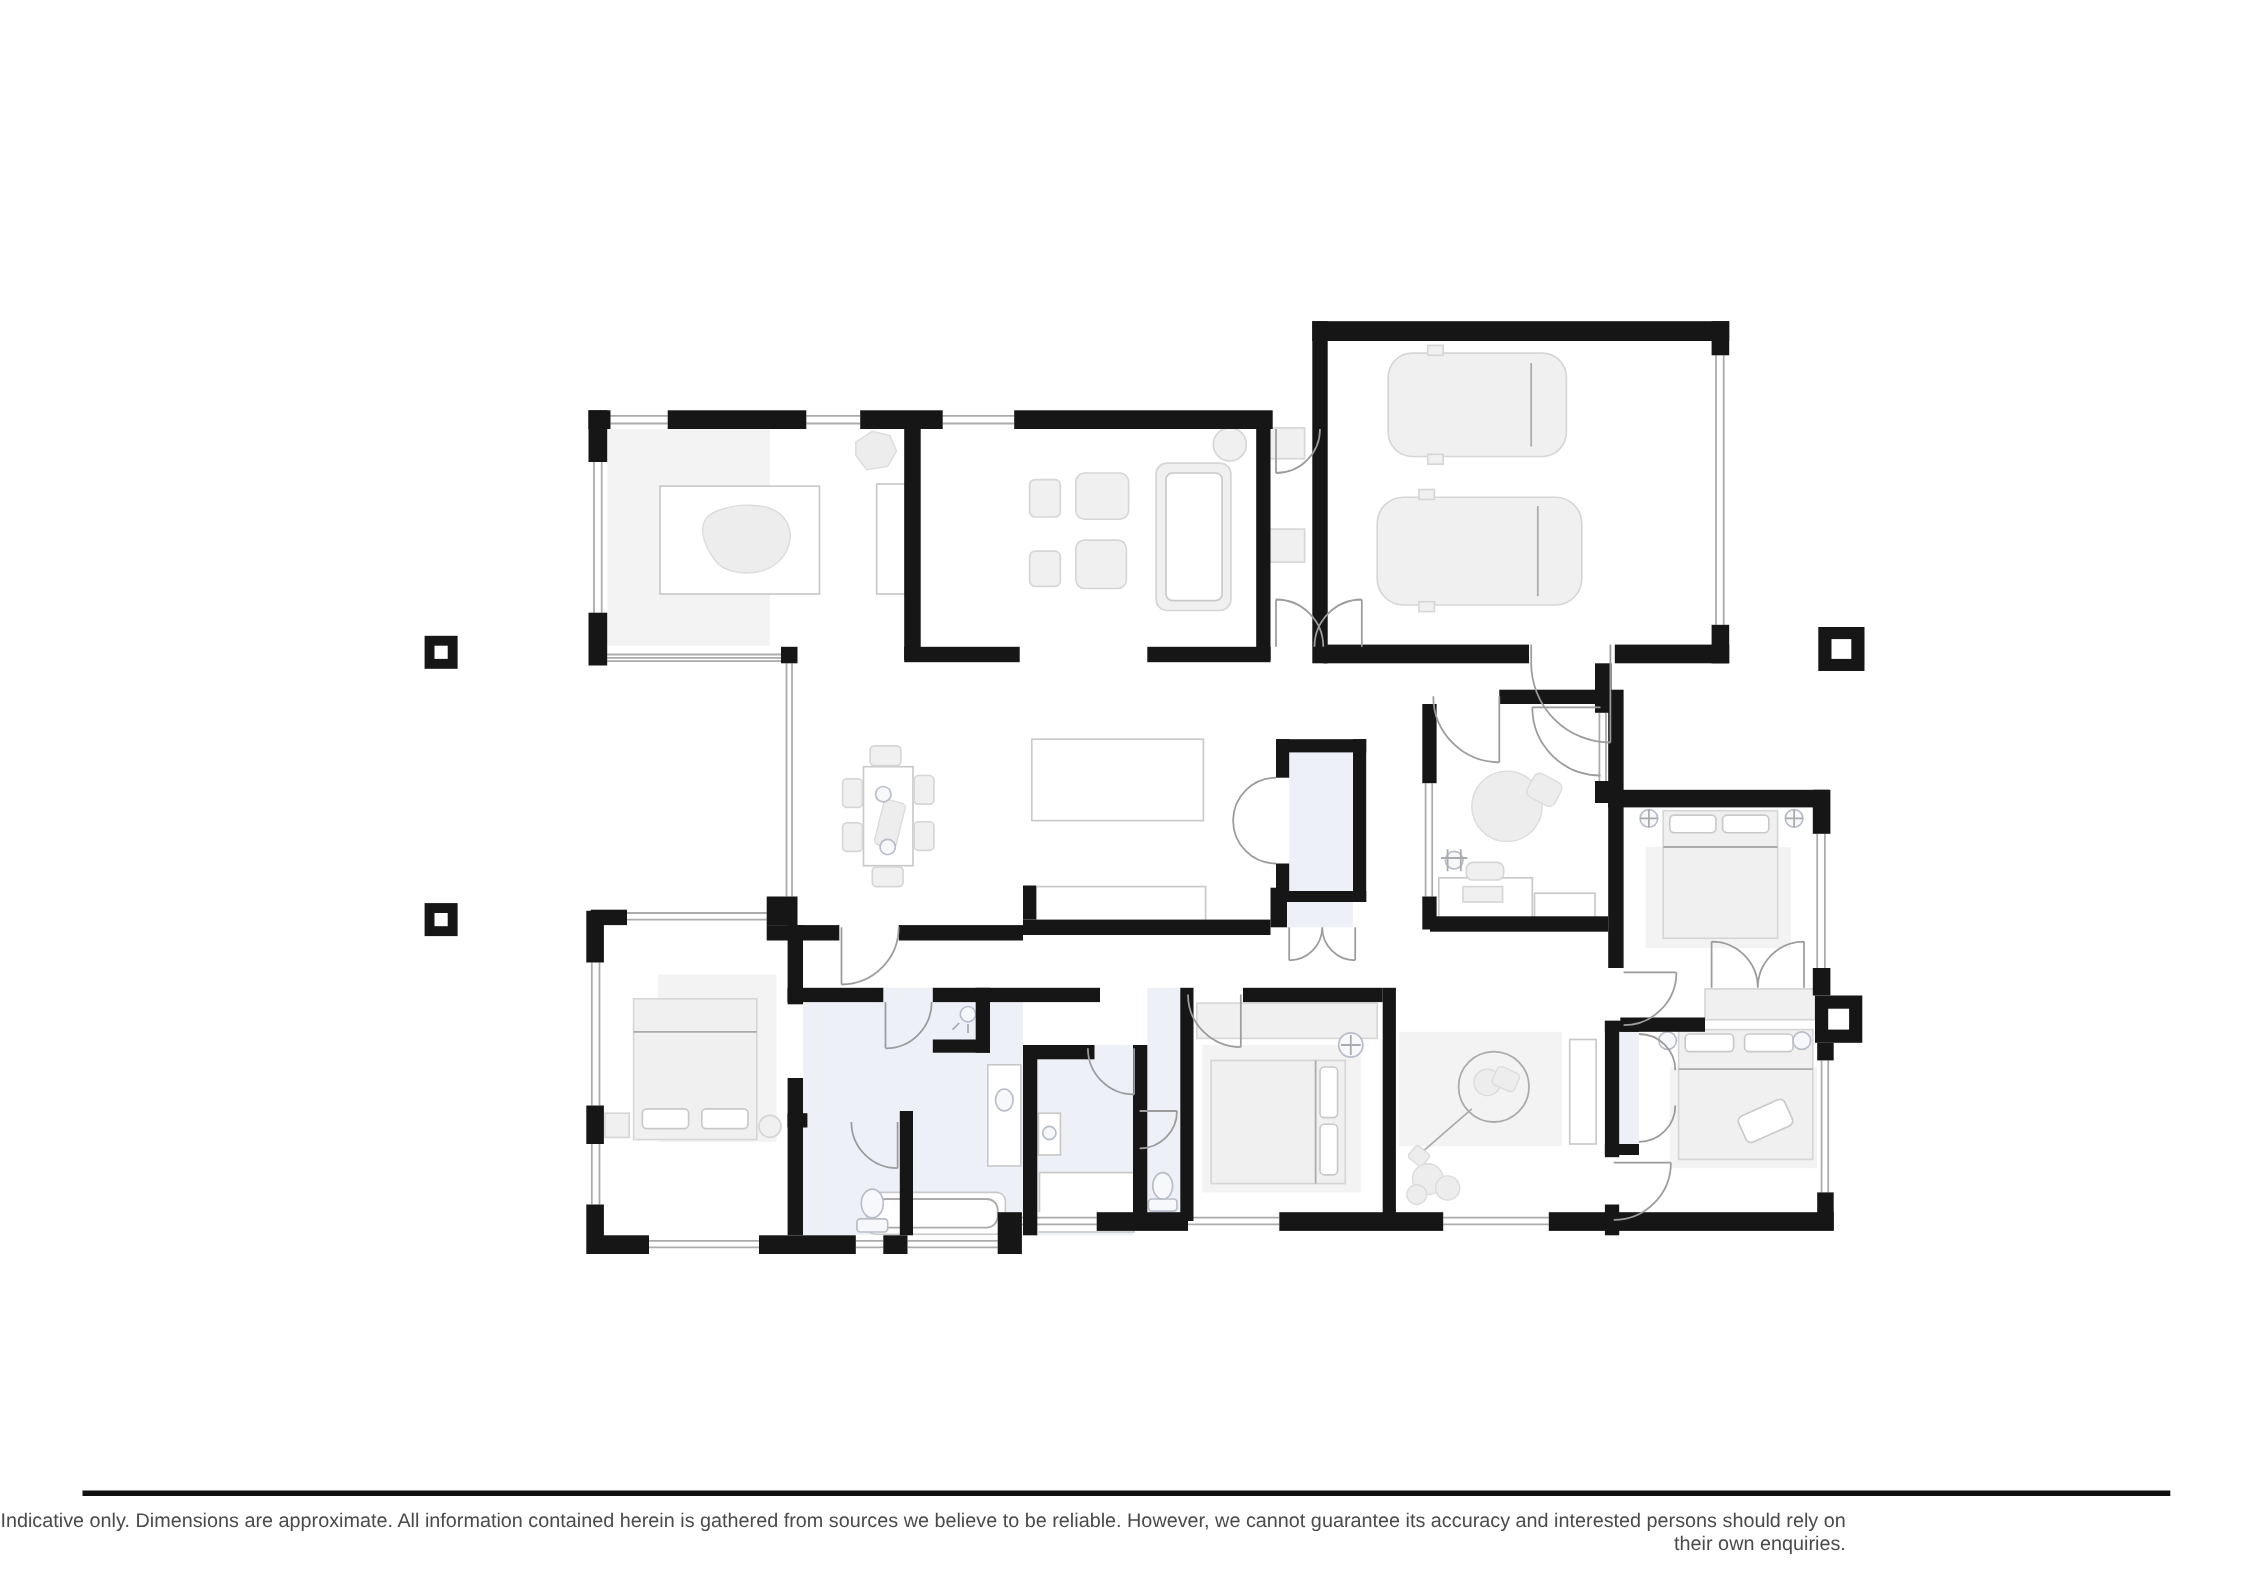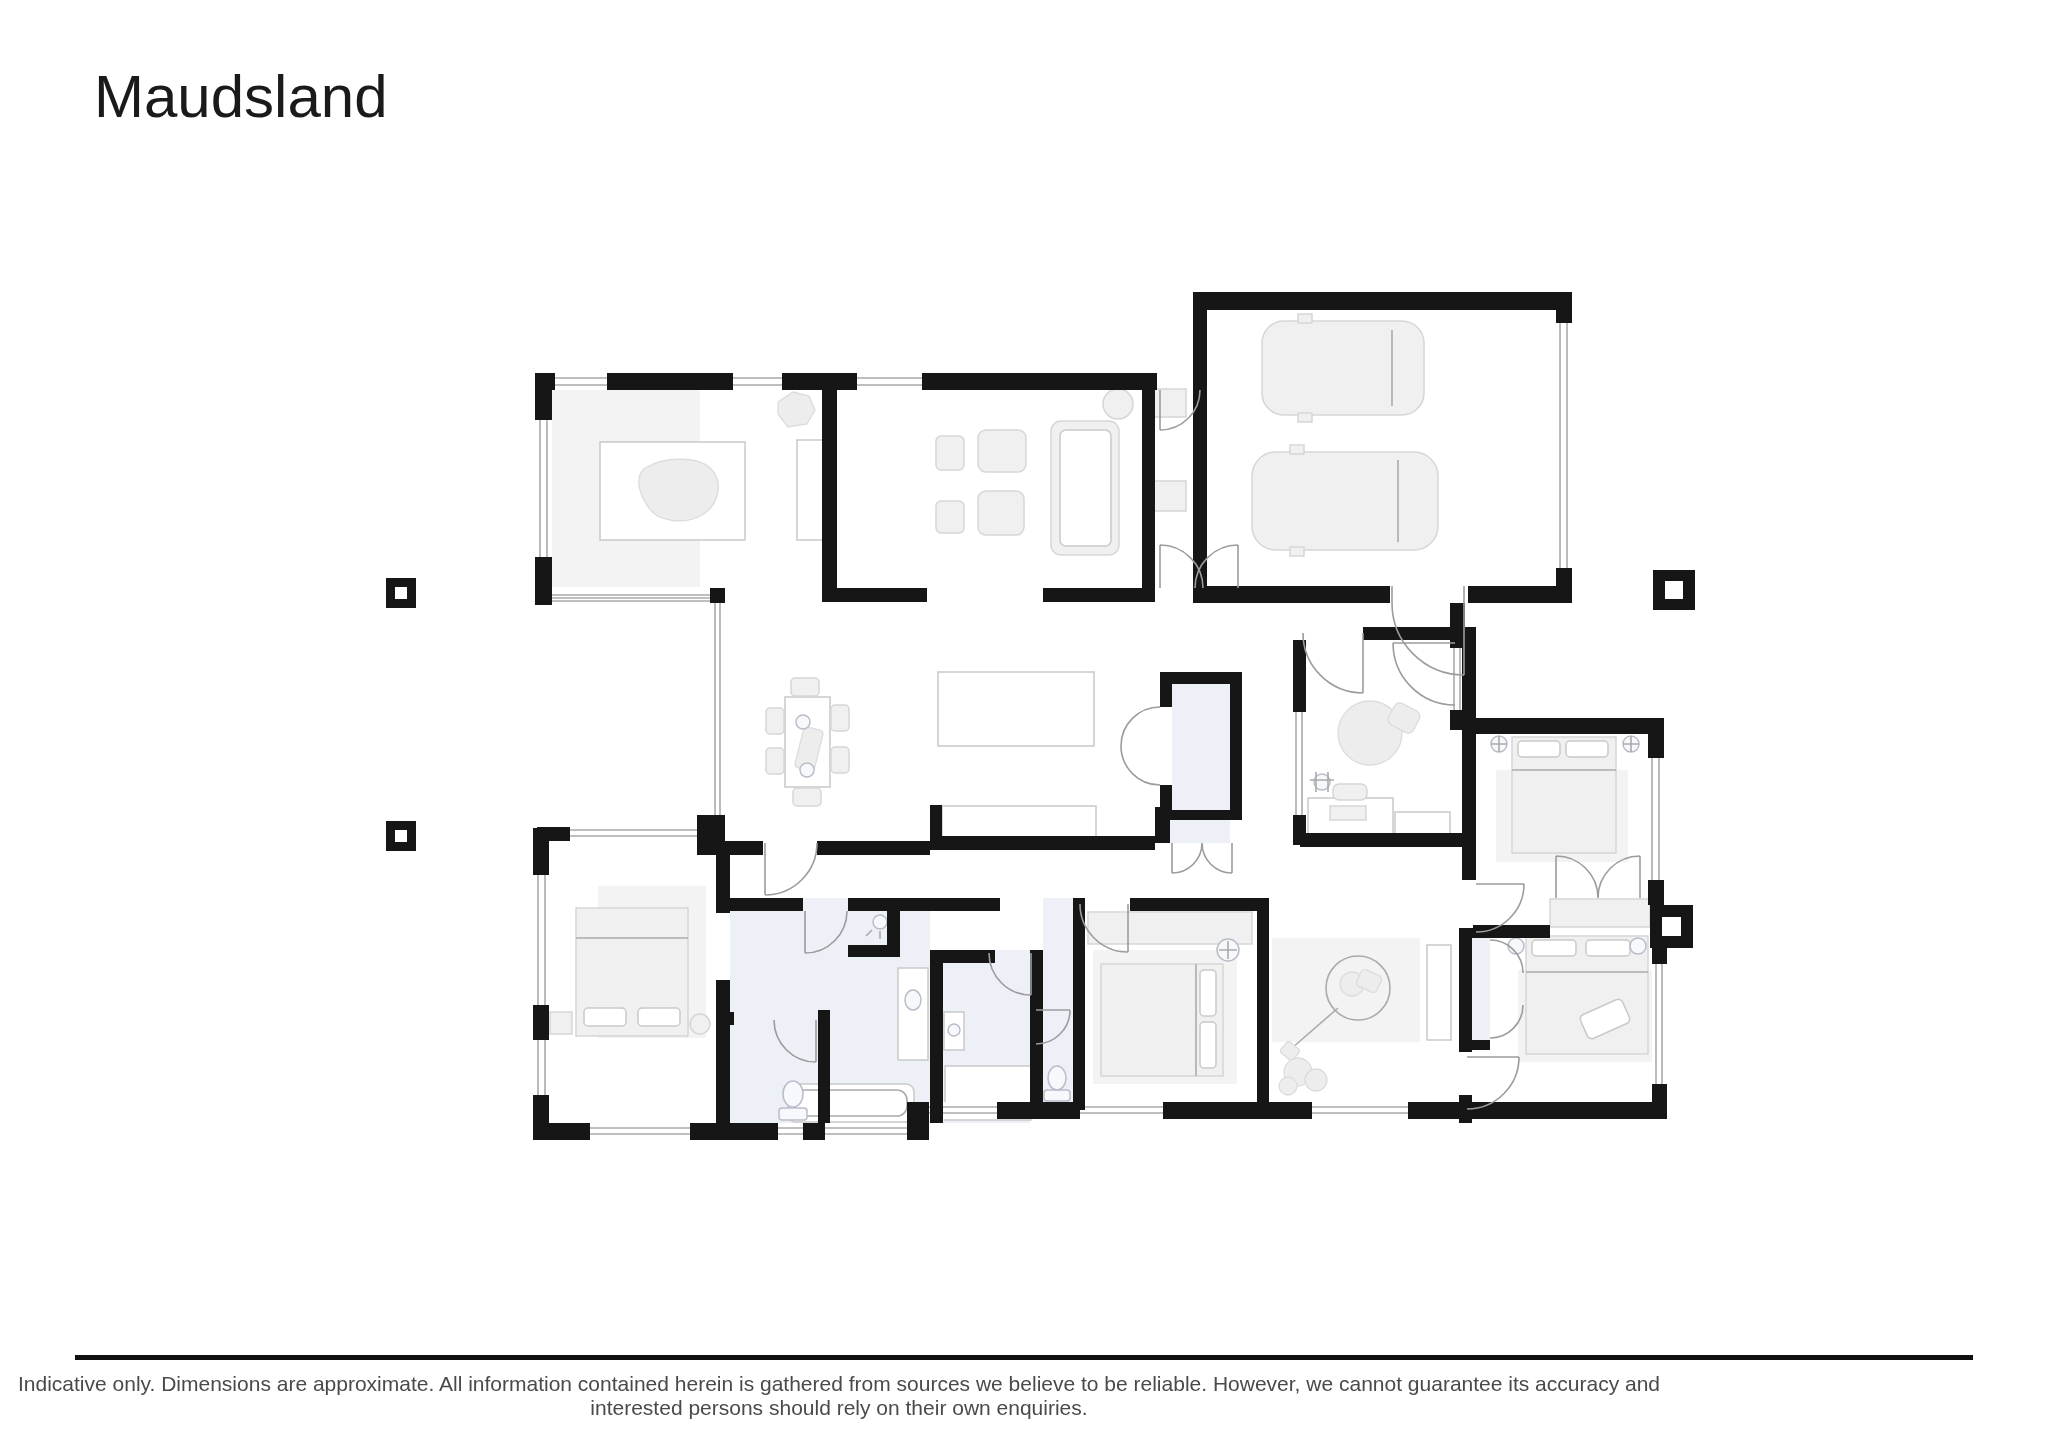--- a/index.html
+++ b/index.html
@@ -3,39 +3,38 @@
 <meta charset="utf-8">
 <style>
   html,body{margin:0;padding:0;background:#fff;}
   body{width:2048px;height:1447px;position:relative;overflow:hidden;
        font-family:"Liberation Sans",sans-serif;color:#111;}
   .header{position:absolute;left:94px;top:58px;}
   .title{font-size:88px;font-weight:700;letter-spacing:-2px;color:#0d0d0d;line-height:1.05;}
   .subtitle{font-size:60px;font-weight:400;color:#1a1a1a;line-height:1.1;margin-top:6px;}
   .plan{position:absolute;left:0;top:0;width:2048px;height:1447px;}
   .footer-line{position:absolute;left:75px;top:1355px;width:1898px;height:5px;background:#101010;}
-  .disclaimer{position:absolute;left:0;top:1372px;width:1678px;text-align:center;
-              font-size:21px;color:#4a4a4a;}
+  .disclaimer{position:absolute;left:0;top:1372px;width:1678px;text-align:right;
+              font-size:18px;color:#4a4a4a;}
   
   .wall{fill:var(--wall,#161616);}
   .win{fill:#ffffff;}
   .wl{stroke:var(--line,#aaaaaa);stroke-width:1.6;fill:none;}
   .door{stroke:#9c9c9c;stroke-width:1.6;fill:none;}
   .wet{fill:var(--wet,#edf0f7);}
   .furn{fill:var(--furn,#f0f0f0);stroke:var(--furnStroke,#d6d6d6);stroke-width:1.5;}
   .furnW{fill:#ffffff;stroke:#c9c9c9;stroke-width:1.5;}
   .rug{fill:#f3f3f4;}
   .soft{fill:#ededed;stroke:#dcdcdc;stroke-width:1.3;}
   .icon{stroke:#b9bdc9;stroke-width:1.5;fill:#f7f8fc;}
 </style>
 </head>
 <body>
 
 <div class="header">
-  <div class="subtitle">Maudsland</div>
 </div>
 
 <svg class="plan" viewBox="0 0 2048 1447">
 
   <g>
     <rect class="wet" x="790" y="898" width="97" height="59"></rect>
     <rect class="wet" x="730" y="911" width="200" height="212"></rect>
     <rect class="wet" x="943" y="950" width="87" height="173"></rect>
     <rect class="wet" x="1043" y="898" width="30" height="205"></rect>
     <rect class="wet" x="1172" y="684" width="58" height="126"></rect>

